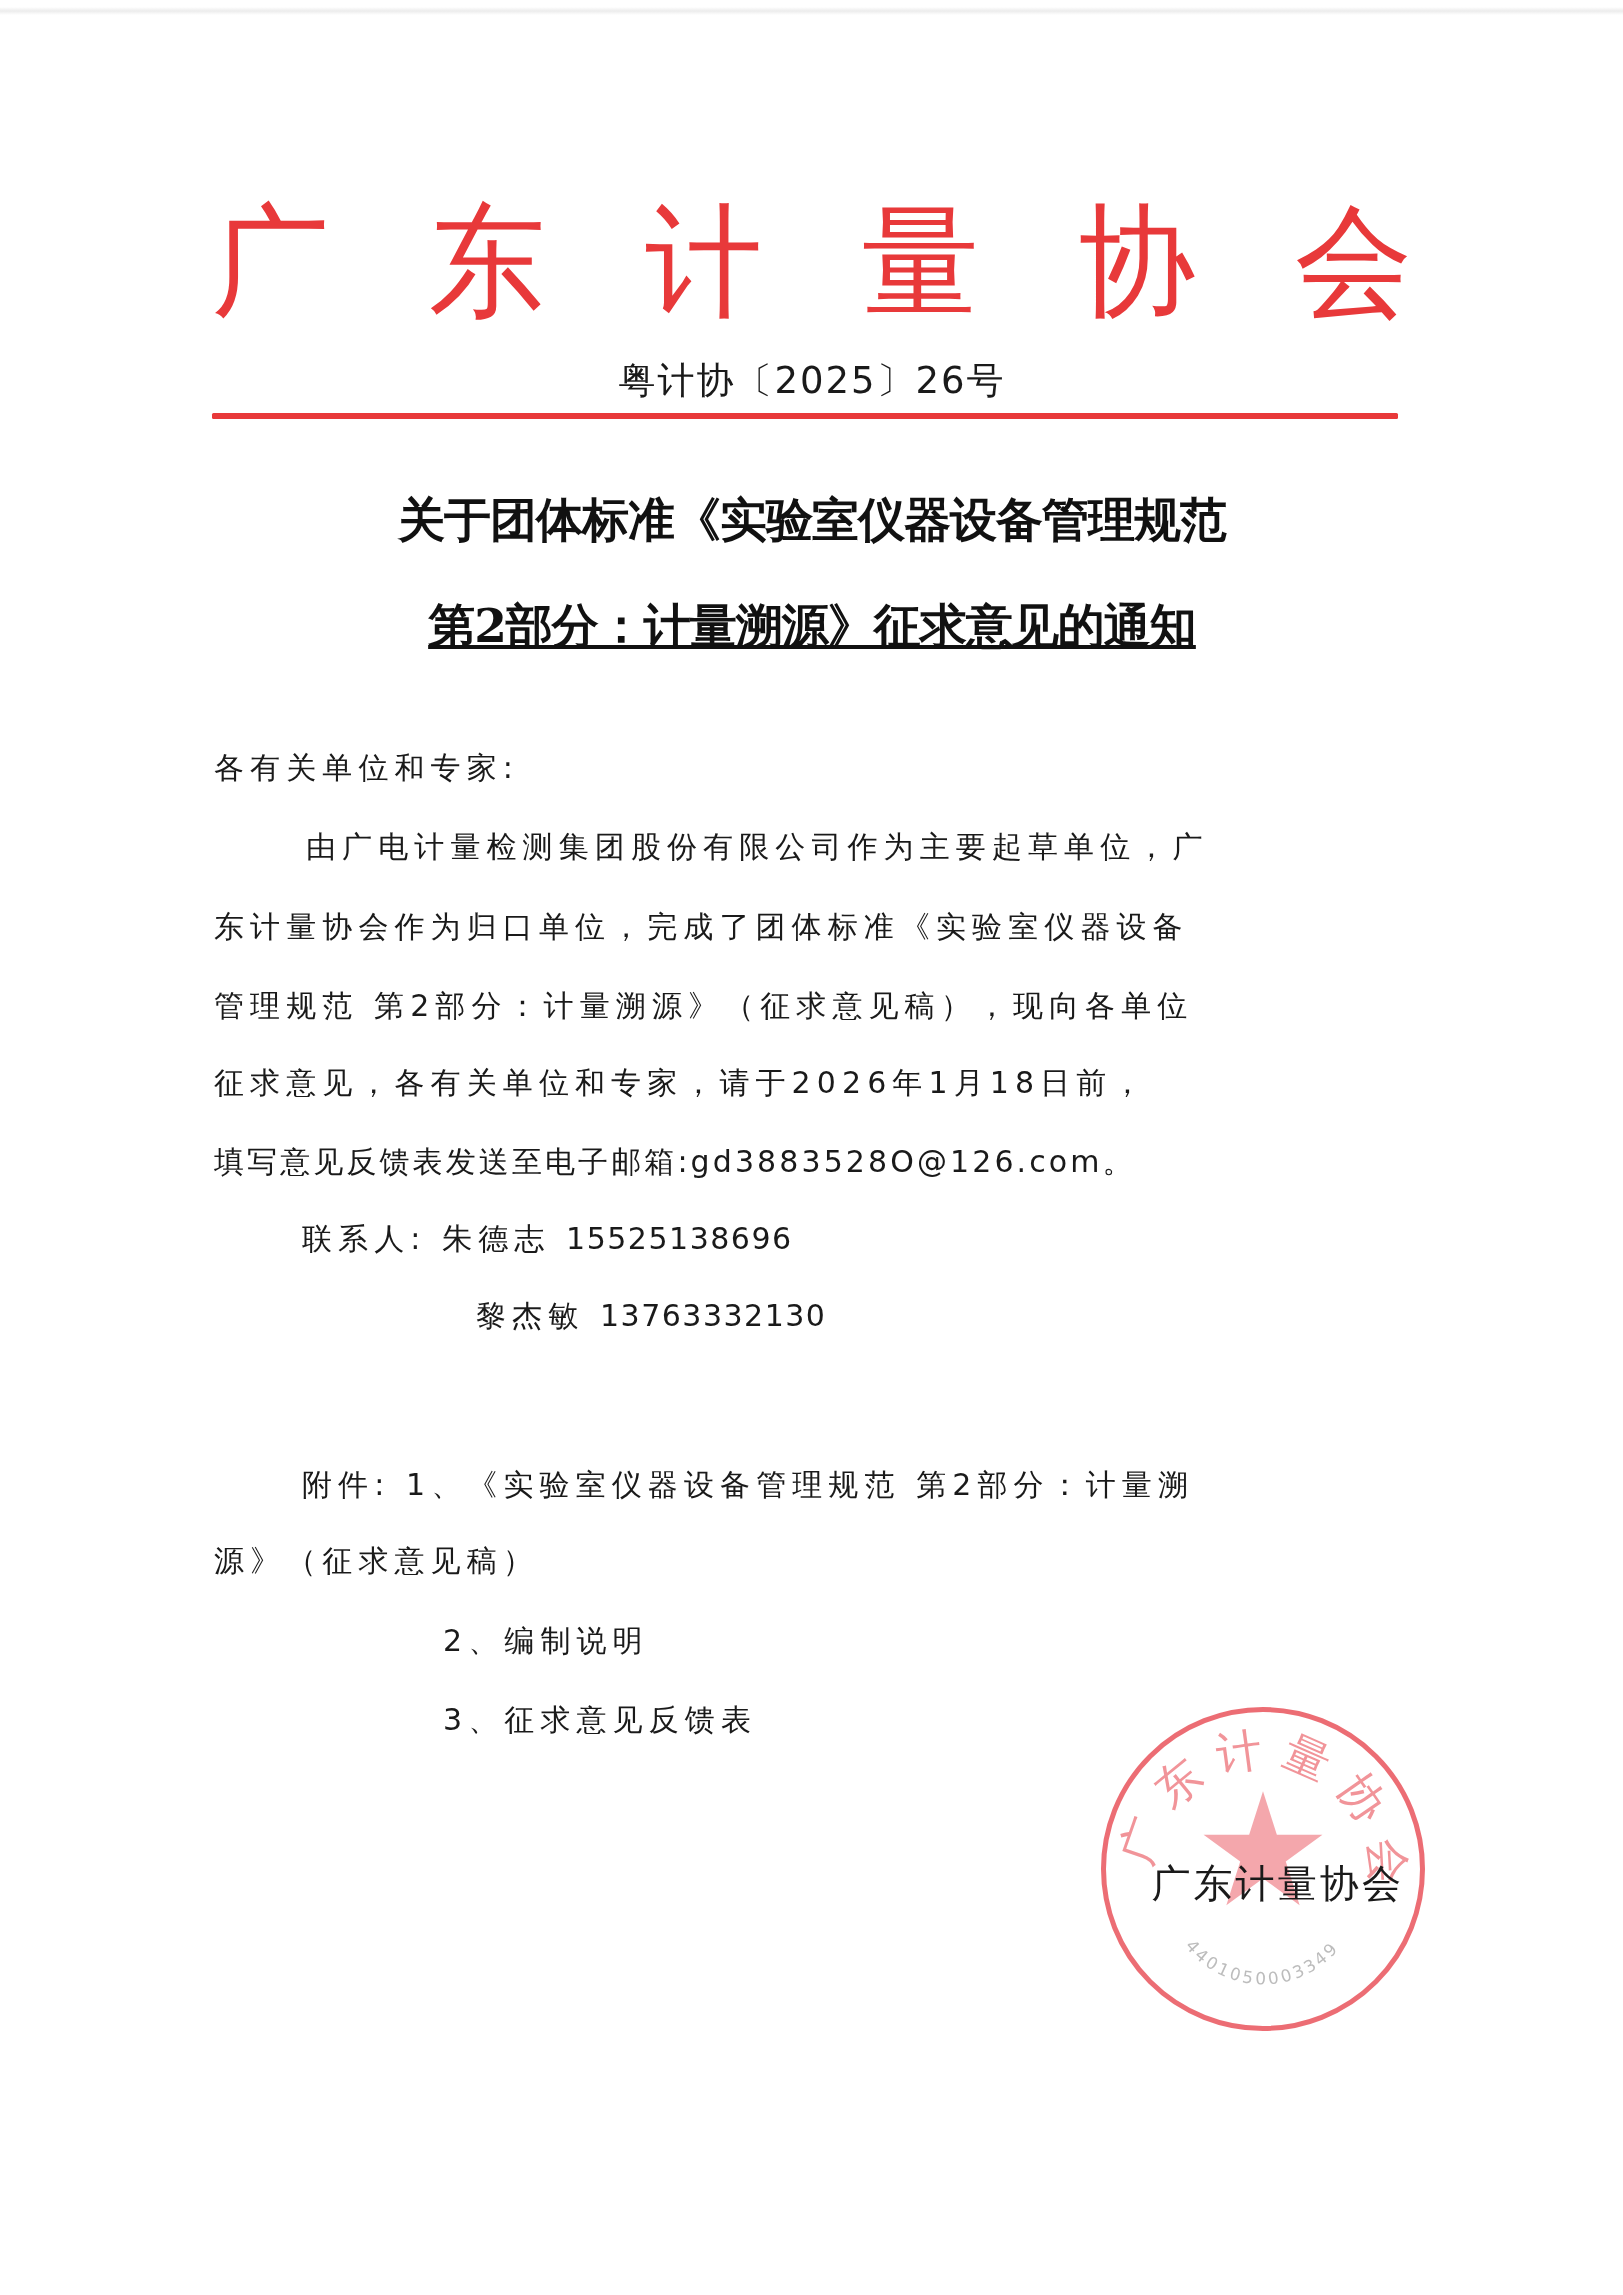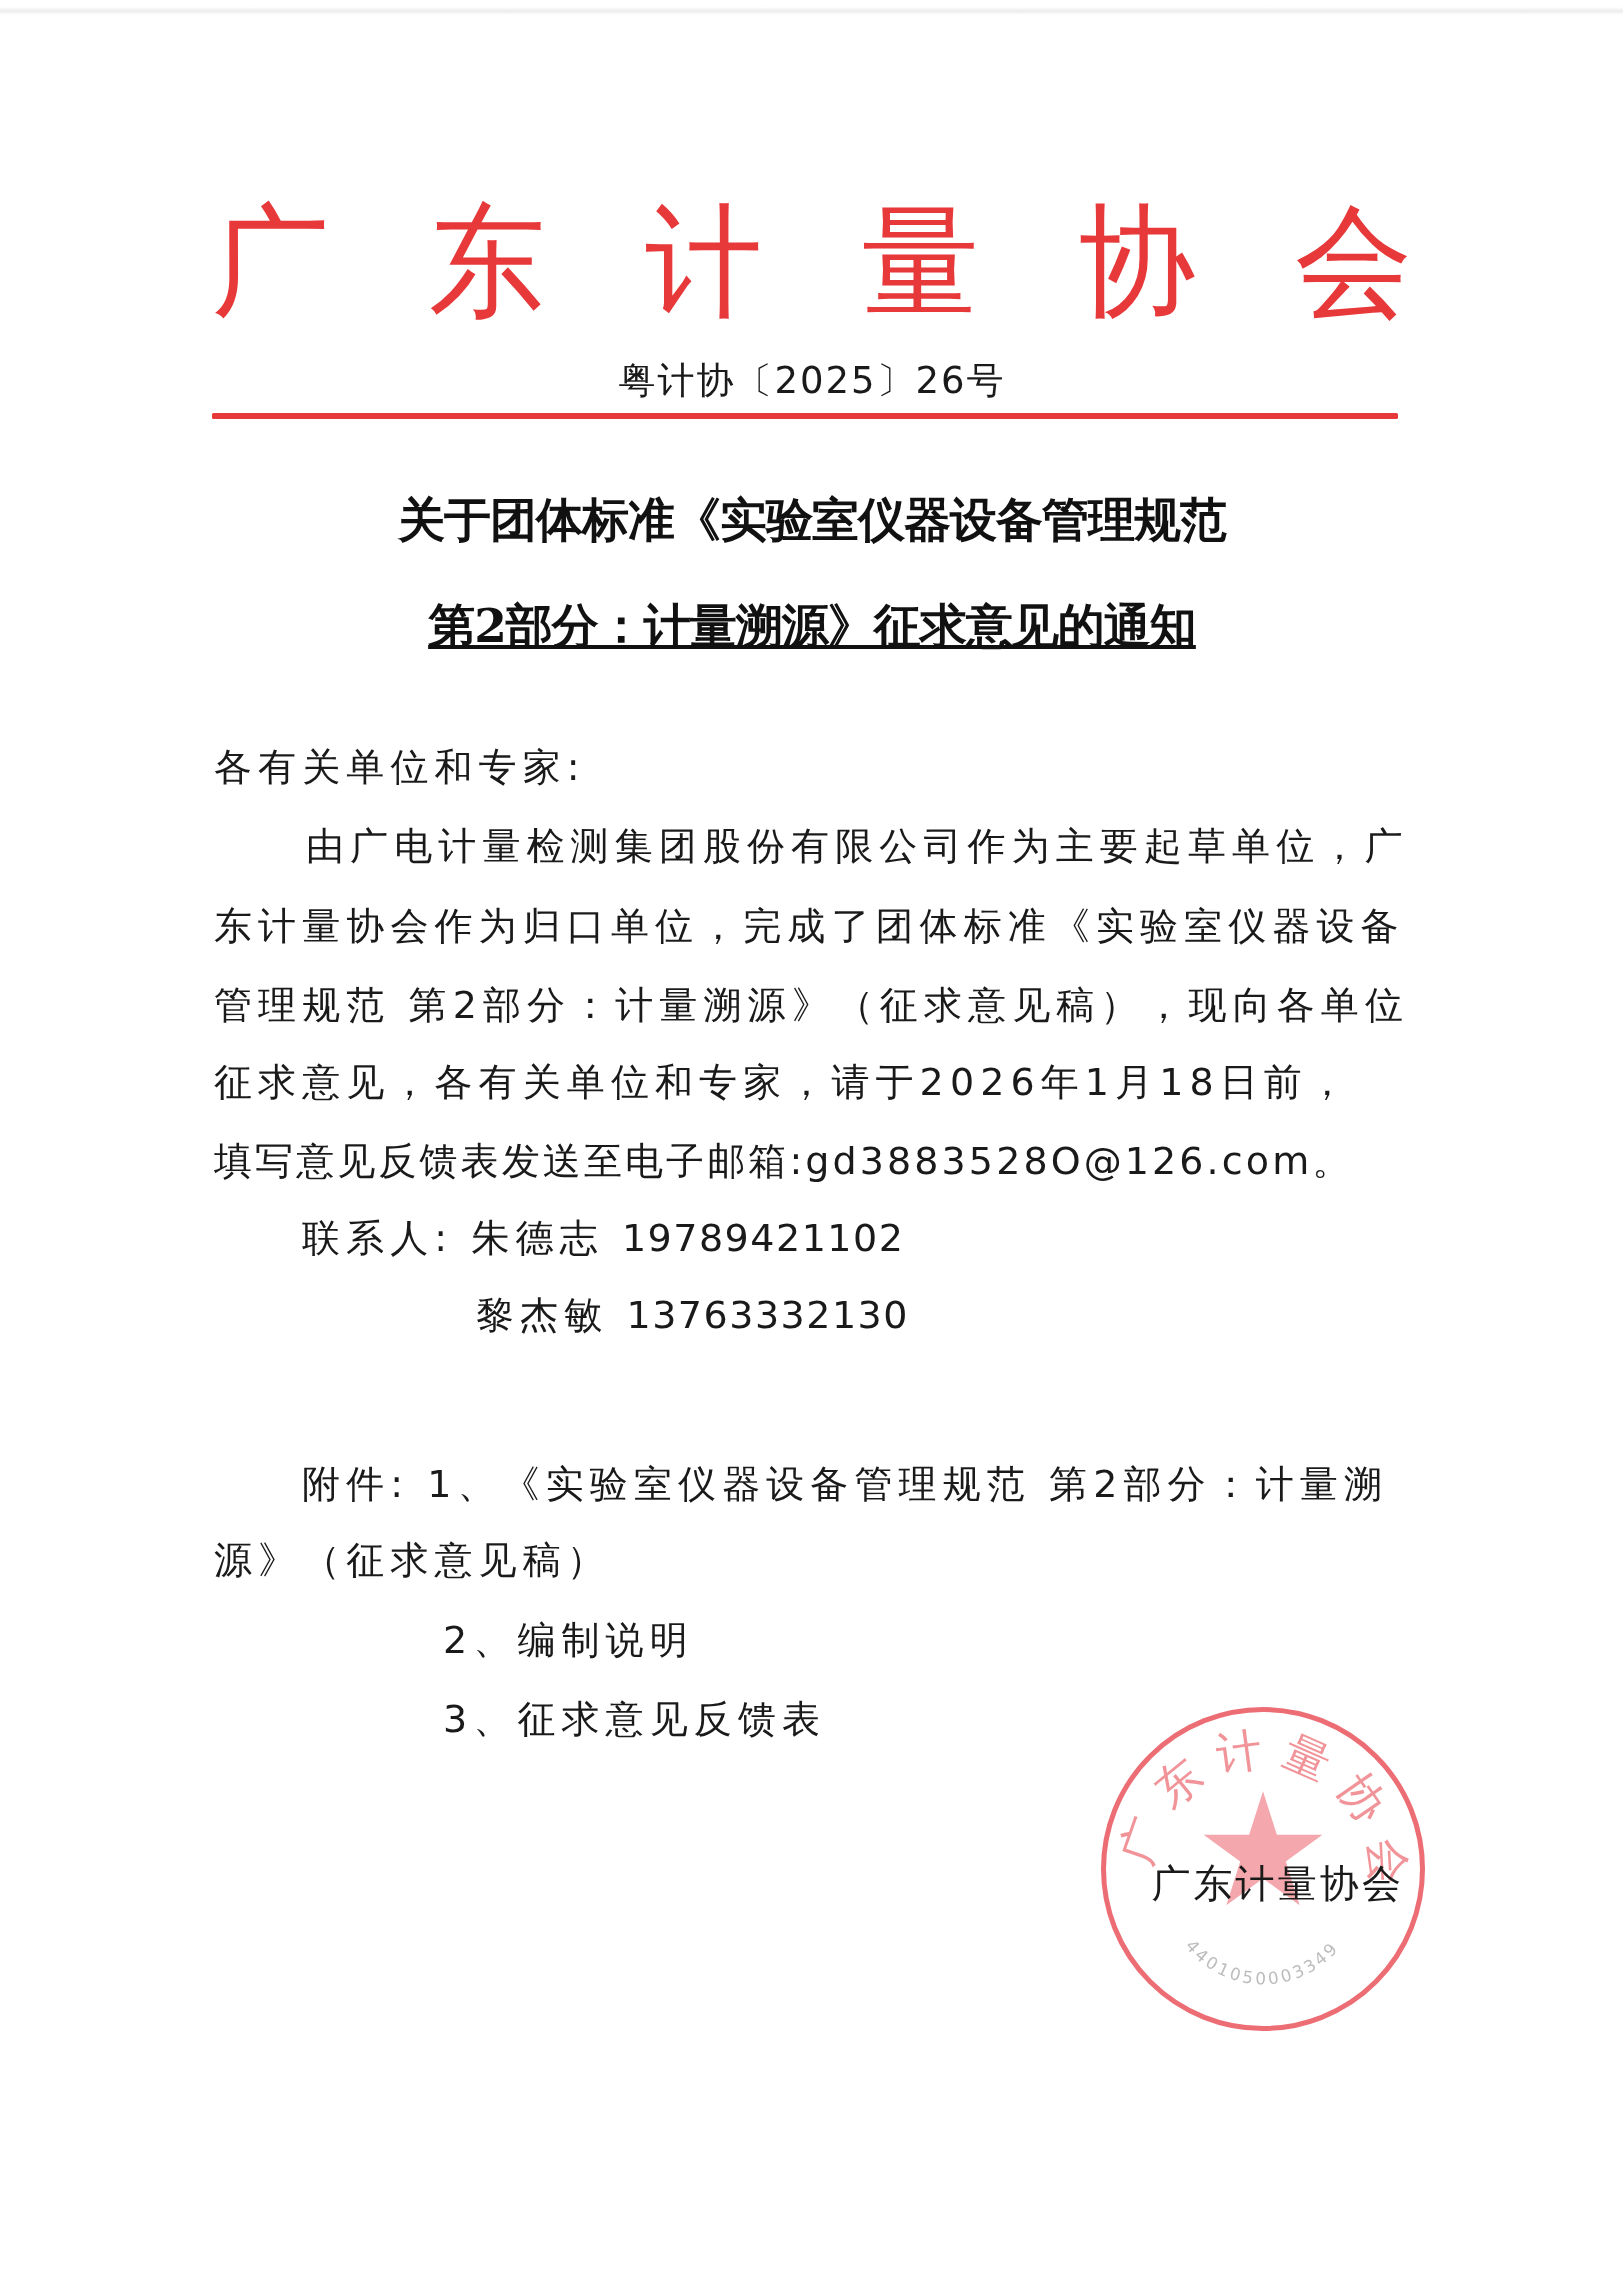--- a/index.html
+++ b/index.html
@@ -30,21 +30,21 @@
     }
     .title {
       position: absolute; left: 0; width: 1624px; text-align: center;
       font-family: "DejaVu Serif", "Liberation Serif", serif;
       font-weight: bold; font-size: 47px; line-height: 67px; color: #111;
     }
     .title.l1 { top: 486px; letter-spacing: -1px; }
     .title.l2 { top: 592px; letter-spacing: -1px; text-decoration: underline; }
     .para {
       position: absolute; left: 214px; width: 1193px;
-      font-size: 38px; line-height: 51px; color: #1a1a1a;
+      font-size: 30px; line-height: 51px; color: #1a1a1a;
       letter-spacing: 6.1px; white-space: nowrap;
     }
     .greeting { top: 742px; }
     .mono-num { font-family: "DejaVu Sans", "Liberation Sans", sans-serif; letter-spacing: 1.5px; }
     .sign-block {
       position: absolute; right: 220px; top: 1848px; text-align: right;
       font-family: "DejaVu Serif", "Liberation Serif", serif;
       font-size: 39px; line-height: 72px; color: #1a1a1a; letter-spacing: 3.1px;
     }
     .seal {
@@ -79,21 +79,21 @@
 
 <div class="para" style="top:821px; left:306px;">由广电计量检测集团股份有限公司作为主要起草单位，广</div>
 <div class="para" style="top:901px;">东计量协会作为归口单位，完成了团体标准《实验室仪器设备</div>
 <div class="para" style="top:980px;">管理规范 第2部分：计量溯源》（征求意见稿），现向各单位</div>
 <div class="para" style="top:1057px;">征求意见，各有关单位和专家，请于2026年1月18日前，</div>
 <div class="para" style="top:1136px; letter-spacing:3.1px;">填写意见反馈表发送至电子邮箱:gd3883528O@126.com。</div>
 
 <div class="para" style="top:1213px; left:302px;">
   <span>联系人:</span>
   <span>朱德志</span>
-  <span class="mono-num">19789421102</span>
+  <span class="mono-num">15525138696</span>
 </div>
 <div class="para" style="top:1290px; left:476px;">
   <span>黎杰敏</span>
   <span class="mono-num">13763332130</span>
 </div>
 
 <div class="para" style="top:1459px; left:302px;">
   <span>附件:</span>
   <span>1、《实验室仪器设备管理规范 第2部分：计量溯</span>
 </div>

